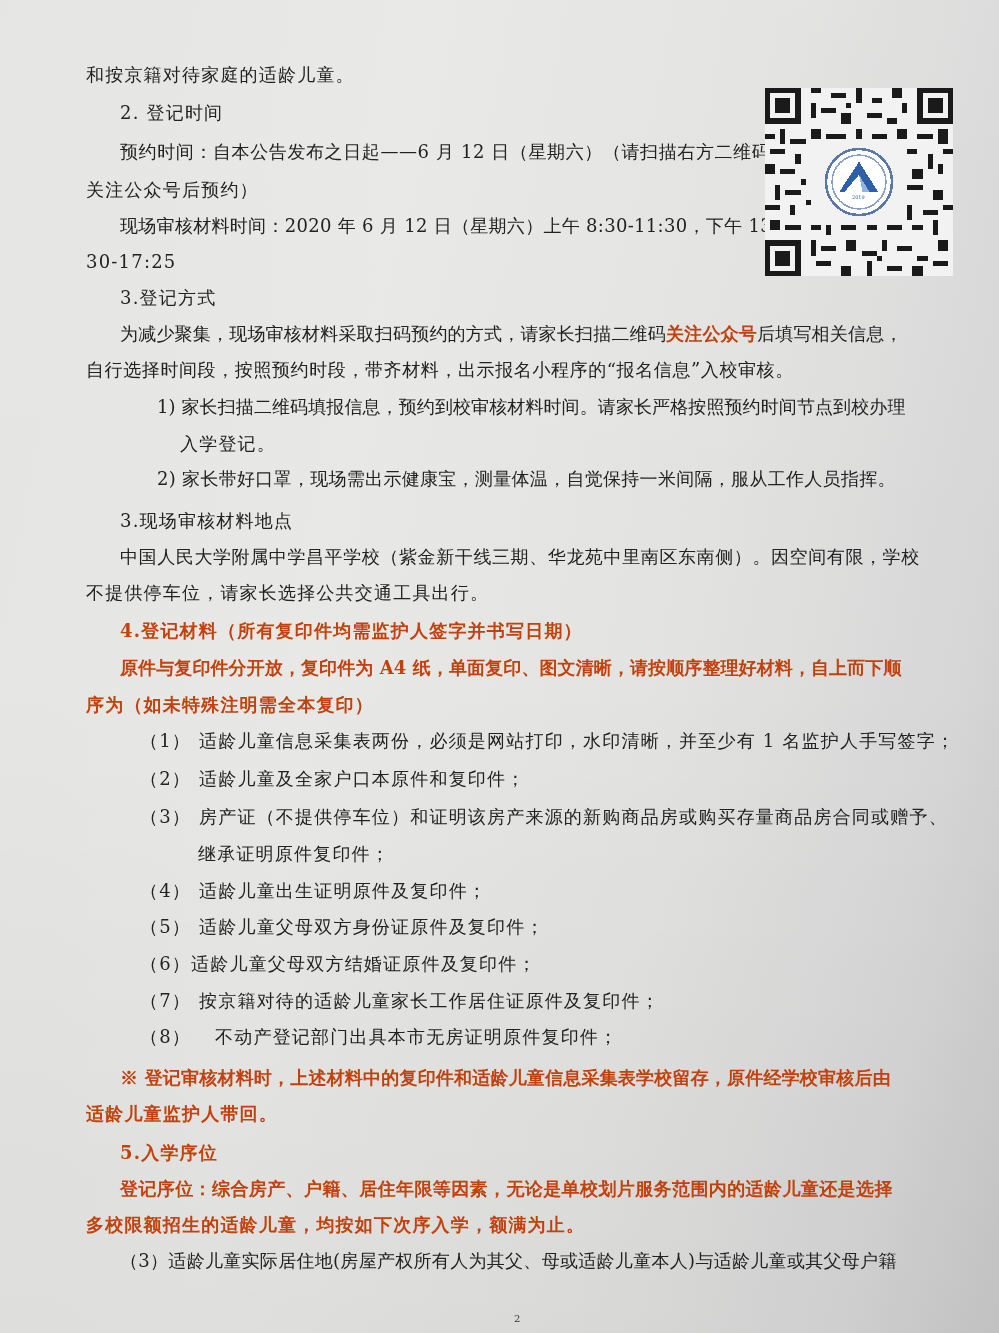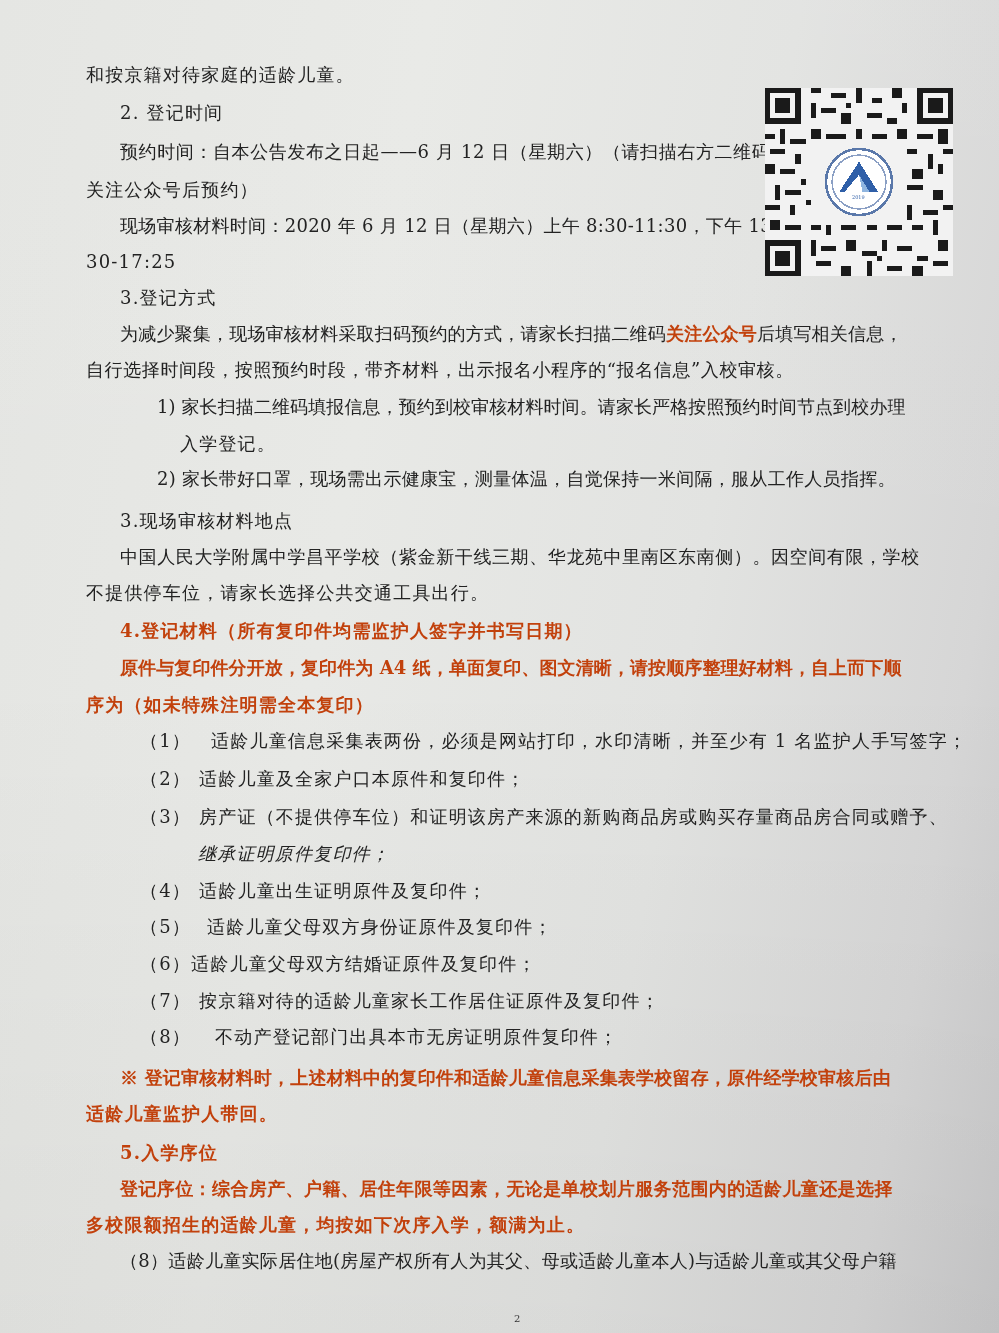--- a/index.html
+++ b/index.html
@@ -132,33 +132,33 @@
   <div class="line" style="left:157px;top:468px;letter-spacing:0.3px;">2) 家长带好口罩，现场需出示健康宝，测量体温，自觉保持一米间隔，服从工作人员指挥。</div>
 
   <div class="line" style="left:120px;top:510px;">3.现场审核材料地点</div>
   <div class="line" style="left:120px;top:546px;letter-spacing:0.6px;">中国人民大学附属中学昌平学校（紫金新干线三期、华龙苑中里南区东南侧）。因空间有限，学校</div>
   <div class="line" style="left:86px;top:582px;">不提供停车位，请家长选择公共交通工具出行。</div>
   <div class="line b" style="left:120px;top:620px;">4.登记材料（所有复印件均需监护人签字并书写日期）</div>
   <div class="line b" style="left:120px;top:657px;letter-spacing:0.1px;">原件与复印件分开放，复印件为 A4 纸，单面复印、图文清晰，请按顺序整理好材料，自上而下顺</div>
   <div class="line b" style="left:86px;top:694px;text-align:right;">序为（如未特殊注明需全本复印）</div>
 
   <div>
-    <div class="line" style="left:140px;top:730px;"><span>（1）</span><span style="margin-left:20px;">适龄儿童信息采集表两份，必须是网站打印，水印清晰，并至少有 1 名监护人手写签字；</span></div>
+    <div class="line" style="left:140px;top:730px;"><span>（1）</span><span style="margin-left:8px;">适龄儿童信息采集表两份，必须是网站打印，水印清晰，并至少有 1 名监护人手写签字；</span></div>
     <div class="line" style="left:140px;top:768px;"><span>（2）</span><span style="margin-left:8px;">适龄儿童及全家户口本原件和复印件；</span></div>
     <div class="line" style="left:140px;top:806px;"><span>（3）</span><span style="margin-left:8px;">房产证（不提供停车位）和证明该房产来源的新购商品房或购买存量商品房合同或赠予、</span></div>
-    <div class="line" style="left:198px;top:843px;font-style:italic;">继承证明原件复印件；</div>
+    <div class="line" style="left:198px;top:843px;">继承证明原件复印件；</div>
     <div class="line" style="left:140px;top:880px;"><span>（4）</span><span style="margin-left:8px;">适龄儿童出生证明原件及复印件；</span></div>
-    <div class="line" style="left:140px;top:916px;"><span>（5）</span><span style="margin-left:16px;">适龄儿童父母双方身份证原件及复印件；</span></div>
+    <div class="line" style="left:140px;top:916px;"><span>（5）</span><span style="margin-left:8px;">适龄儿童父母双方身份证原件及复印件；</span></div>
     <div class="line" style="left:140px;top:953px;"><span>（6）</span><span style="">适龄儿童父母双方结婚证原件及复印件；</span></div>
     <div class="line" style="left:140px;top:990px;"><span>（7）</span><span style="margin-left:8px;">按京籍对待的适龄儿童家长工作居住证原件及复印件；</span></div>
     <div class="line" style="left:140px;top:1026px;"><span>（8）</span><span style="margin-left:24px;">不动产登记部门出具本市无房证明原件复印件；</span></div>
   </div>
 
   <div class="line b" style="left:120px;top:1067px;letter-spacing:0.2px;">※ 登记审核材料时，上述材料中的复印件和适龄儿童信息采集表学校留存，原件经学校审核后由</div>
   <div class="line b" style="left:86px;top:1103px;">适龄儿童监护人带回。</div>
 
   <div class="line b" style="left:120px;top:1142px;">5.入学序位</div>
   <div class="line b" style="left:120px;top:1178px;letter-spacing:0.4px;">登记序位：综合房产、户籍、居住年限等因素，无论是单校划片服务范围内的适龄儿童还是选择</div>
   <div class="line b" style="left:86px;top:1214px;">多校限额招生的适龄儿童，均按如下次序入学，额满为止。</div>
-  <div class="line" style="left:120px;top:1250px;letter-spacing:0.3px;">（8）适龄儿童实际居住地(房屋产权所有人为其父、母或适龄儿童本人)与适龄儿童或其父母户籍</div>
+  <div class="line" style="left:120px;top:1250px;letter-spacing:0.3px;">（3）适龄儿童实际居住地(房屋产权所有人为其父、母或适龄儿童本人)与适龄儿童或其父母户籍</div>
 
   <div class="page-num">2</div>
 </div>
 
 </body></html>

